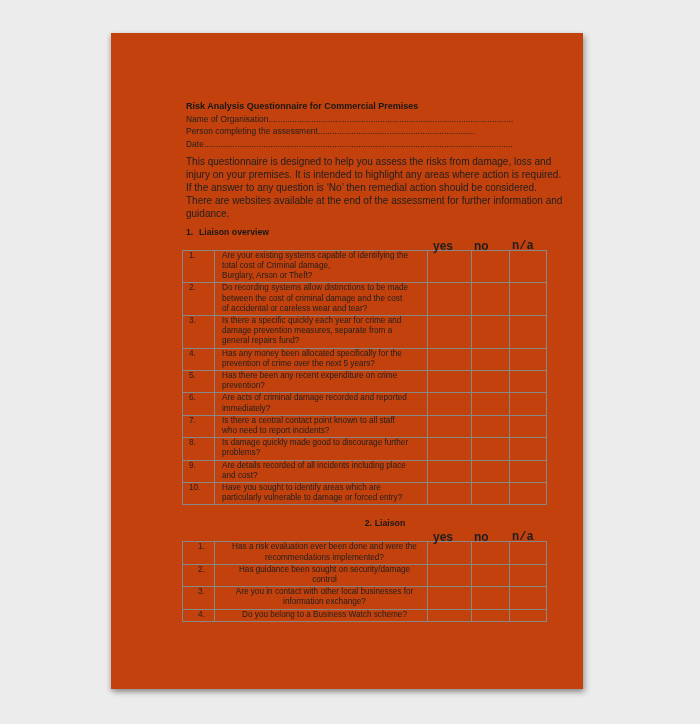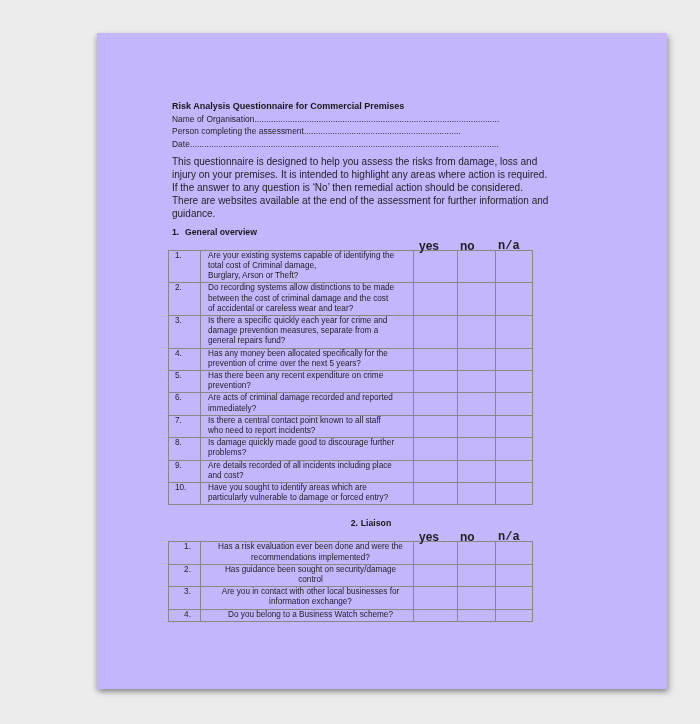--- a/index.html
+++ b/index.html
@@ -12,25 +12,25 @@
     font-family: "Liberation Sans", sans-serif;
   }
   .canvas {
     position: relative;
     width: 700px;
     height: 724px;
     background: #ececec;
   }
   .page {
     position: absolute;
-    left: 97px;
+    left: 111px;
     top: 33px;
-    width: 570px;
+    width: 472px;
     height: 656px;
-    background: #c4b5fd;
+    background: #c2410c;
     box-shadow: 2px 3px 6px rgba(0,0,0,0.35), -2px 2px 4px rgba(0,0,0,0.12);
   }
   .content {
     box-sizing: border-box;
     padding: 67px 0 0 75px;
     width: 470px;
     color: #1f1f1f;
   }
   .doc-title {
     margin: 0;
@@ -111,21 +111,21 @@
         <div class="field">Date..................................................................................................................................</div>
       </div>
       <p class="intro">This questionnaire is designed to help you assess the risks from damage, loss and
 injury on your premises. It is intended to highlight any areas where action is required.
 If the answer to any question is ‘No’ then remedial action should be considered.
 There are websites available at the end of the assessment for further information and
 guidance.</p>
       <div id="sections">
   <section class="qsection">
     <h2 class="sec-heading">
-      <span class="sec-num">1.</span><span class="sec-title">General overview</span>
+      <span class="sec-num">1.</span><span class="sec-title">Liaison overview</span>
     </h2>
     <div class="answer-labels">
       <span class="al al-yes">yes</span>
       <span class="al al-no">no</span>
       <span class="al al-na">n/a</span>
     </div>
     <table class="qtable">
       <colgroup>
         <col class="c1">
                 <col class="c2">

